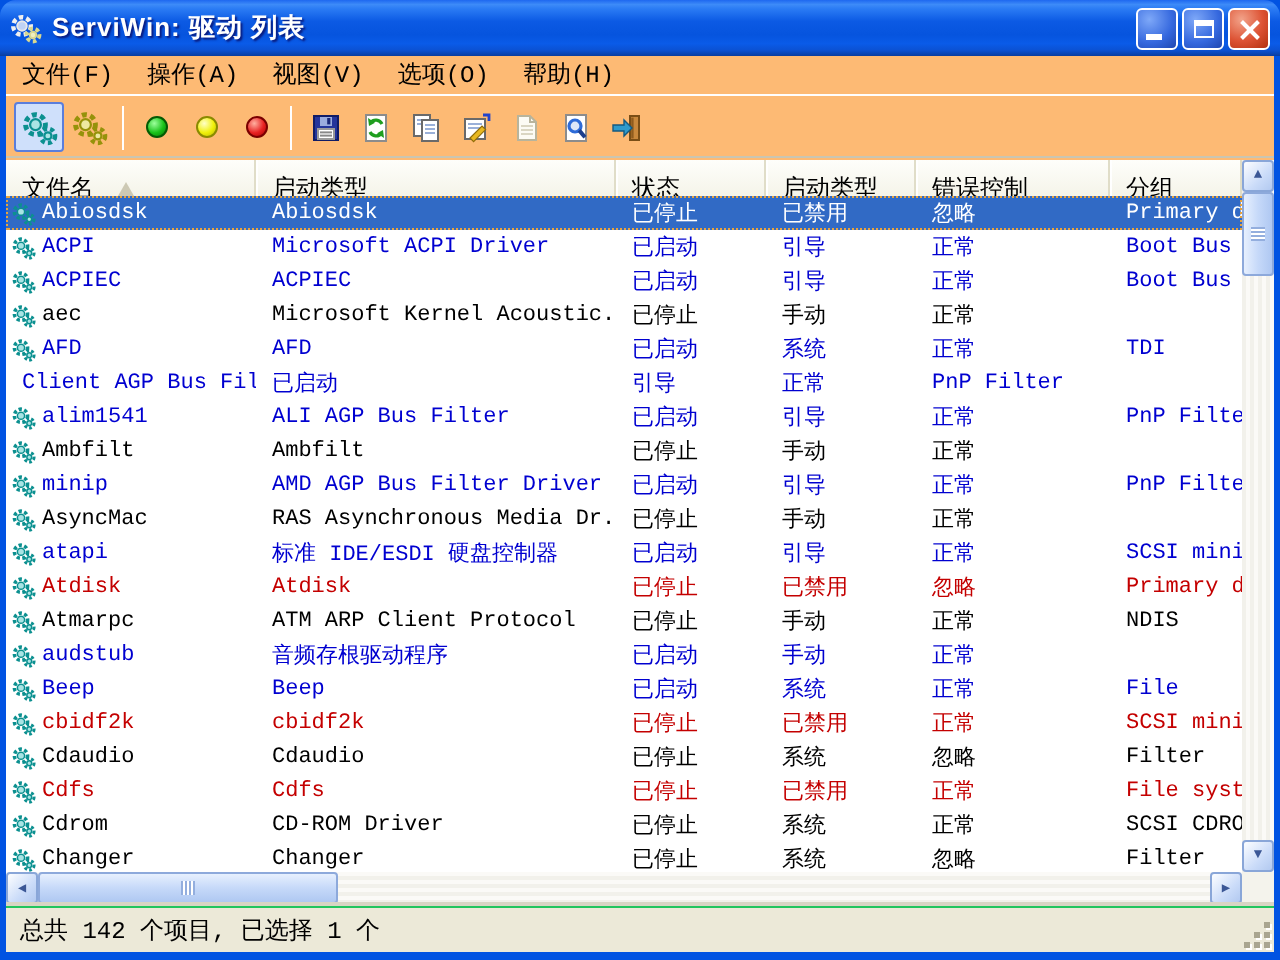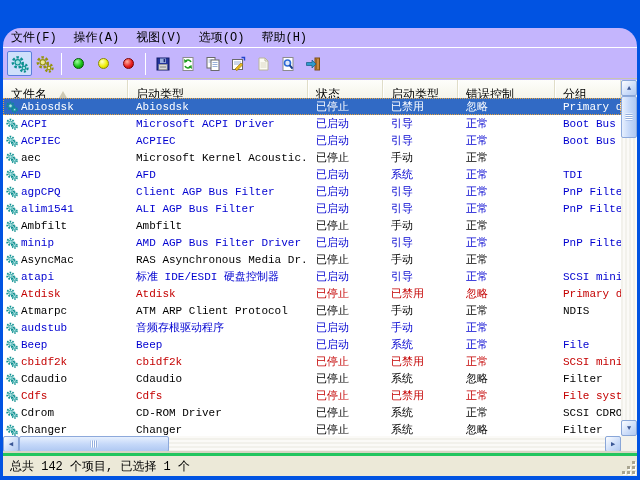--- a/index.html
+++ b/index.html
@@ -13,21 +13,21 @@
     text-shadow:1px 1px 1px #0A1B7E;letter-spacing:.5px;}
   .tb-btns{margin-left:auto;display:flex;gap:2px;}
   .tbtn{width:21px;height:21px;border:1px solid #fff;border-radius:3px;position:relative;
     background:radial-gradient(circle at 30% 25%,#7EA8F8,#3568DE 60%,#1F47B0);}
   .tbtn.close{background:radial-gradient(circle at 30% 25%,#F2A38A,#DD5334 55%,#B3310F);}
   .g-min{position:absolute;left:4px;bottom:4px;width:8px;height:3px;background:#fff;}
   .g-max{position:absolute;left:5px;top:5px;width:10px;height:9px;border:1px solid #fff;border-top:3px solid #fff;}
   .g-x1,.g-x2{position:absolute;left:4px;top:9px;width:12px;height:2px;background:#fff;}
   .g-x1{transform:rotate(45deg);} .g-x2{transform:rotate(-45deg);}
   
-  .client{position:absolute;left:3px;top:28px;right:3px;bottom:4px;background:#c4b5fd;border-radius:18px;}
+  .client{position:absolute;left:3px;top:28px;right:3px;bottom:4px;background:#fdba74;}
   .menubar{position:absolute;left:0;top:0;right:0;height:20px;display:flex;align-items:center;
     padding-left:8px;font-size:12px;color:#000;border-bottom:1px solid #fff;}
   .menu-item{margin-right:17px;cursor:default;}
   .toolbar{position:absolute;left:0;top:21px;right:0;height:30px;display:flex;align-items:center;
     padding-left:4px;border-bottom:1px solid #C9C5B2;}
   .tbbtn{width:25px;height:25px;display:flex;align-items:center;justify-content:center;border:1px solid transparent;}
   .tbbtn.pressed{background:#CFE0FB;border:1px solid #5A7EDC;border-radius:2px;}
   .tsep{width:1px;height:22px;background:#C6C3AE;border-right:1px solid #fff;margin:0 4px;}
   .led{width:11px;height:11px;border-radius:50%;}
   .led.green{background:radial-gradient(circle at 35% 30%,#9CFF9C,#19C219 55%,#067806);border:1px solid #045A04;}
@@ -61,34 +61,55 @@
     background:linear-gradient(90deg,#E7F0FE,#C6D9F9 50%,#AFC8F2);}
   .hscroll .sb-thumb{left:16px;top:0;width:150px;height:16px;
     background:linear-gradient(180deg,#E7F0FE,#C6D9F9 50%,#AFC8F2);}
   .vscroll .sb-thumb{top:16px;left:0;width:16px;height:42px;}
   .thumb-grip{position:absolute;left:50%;top:50%;transform:translate(-50%,-50%);
     width:7px;height:7px;background:repeating-linear-gradient(90deg,#93AEDE 0 1px,#fff 1px 2px);}
   .vscroll .thumb-grip{background:repeating-linear-gradient(0deg,#93AEDE 0 1px,#fff 1px 2px);}
   .corner{position:absolute;right:0;bottom:0;width:16px;height:16px;background:#F4F3EC;}
   
   .statusbar{position:absolute;left:0;bottom:0;right:0;height:23px;background:#ECE9D8;
-    border-top:3px solid #22c55e;box-shadow:0 -2px 0 #D8D5C4;display:flex;align-items:center;
+    border-top:1px solid #22c55e;box-shadow:0 -2px 0 #D8D5C4;display:flex;align-items:center;
     padding-left:7px;font-size:12px;color:#000;}
   .grip{position:absolute;right:1px;bottom:1px;width:13px;height:13px;}
   .grip i{position:absolute;width:3px;height:3px;background:#A9A590;box-shadow:1px 1px 0 #fff;}
   .grip i:nth-child(1){right:1px;bottom:1px;} .grip i:nth-child(2){right:1px;bottom:6px;}
   .grip i:nth-child(3){right:6px;bottom:1px;} .grip i:nth-child(4){right:1px;bottom:11px;}
   .grip i:nth-child(5){right:11px;bottom:1px;} .grip i:nth-child(6){right:6px;bottom:6px;}
   svg{display:block;}
 </style>
 </head>
 <body>
 
 <div class="window">
 
+  <div class="titlebar">
+    <svg width="16" height="16" viewBox="0 0 16 16">
+      <circle cx="6" cy="7" r="4.4" fill="none" stroke="#F0F0F0" stroke-width="2.2" stroke-dasharray="2.2 1.6"></circle>
+      <circle cx="6" cy="7" r="2.4" fill="#BFD2F5" stroke="#E8E8E8"></circle>
+      <circle cx="11.5" cy="11.5" r="3.2" fill="none" stroke="#D8D890" stroke-width="2" stroke-dasharray="1.8 1.4"></circle>
+      <circle cx="11.5" cy="11.5" r="1.6" fill="#EFEFC0" stroke="#D8D890"></circle>
+    </svg>
+    <span class="title-text">ServiWin: 驱动 列表</span>
+    <div class="tb-btns">
+      <div class="tbtn">
+          <i class="g-min"></i>
+        </div>
+      <div class="tbtn">
+          <i class="g-max"></i>
+        </div>
+      <div class="tbtn close">
+          <i class="g-x1"></i>
+          <i class="g-x2"></i>
+        </div>
+    </div>
+  </div>
 
   <div class="client">
 
     <div class="menubar">
       <span class="menu-item">文件(F)</span>
       <span class="menu-item">操作(A)</span>
       <span class="menu-item">视图(V)</span>
       <span class="menu-item">选项(O)</span>
       <span class="menu-item">帮助(H)</span>
     </div>
@@ -288,29 +309,20 @@
       <span class="ftext">AFD</span>
     </span>
     <span class="cell">AFD</span>
     <span class="cell">已启动</span>
     <span class="cell">系统</span>
     <span class="cell">正常</span>
     <span class="cell">TDI</span>
   </div>
 
   <div class="row run">
-    <span class="cell c-file">
-      <svg width="12" height="12" viewBox="0 0 16 16">
-        <circle cx="6" cy="6.5" r="4.4" fill="none" stroke="#0C9090" stroke-width="2.4" stroke-dasharray="2.2 1.6"></circle>
-        <circle cx="6" cy="6.5" r="2.4" fill="#A8E4E4" stroke="#0C9090"></circle>
-        <circle cx="11.5" cy="11.5" r="3.2" fill="none" stroke="#0C9090" stroke-width="2" stroke-dasharray="1.8 1.4"></circle>
-        <circle cx="11.5" cy="11.5" r="1.6" fill="#A8E4E4" stroke="#0C9090"></circle>
-      </svg>
-      <span class="ftext">agpCPQ</span>
-    </span>
     <span class="cell">Client AGP Bus Filter</span>
     <span class="cell">已启动</span>
     <span class="cell">引导</span>
     <span class="cell">正常</span>
     <span class="cell">PnP Filter</span>
   </div>
 
   <div class="row run">
     <span class="cell c-file">
       <svg width="12" height="12" viewBox="0 0 16 16">

